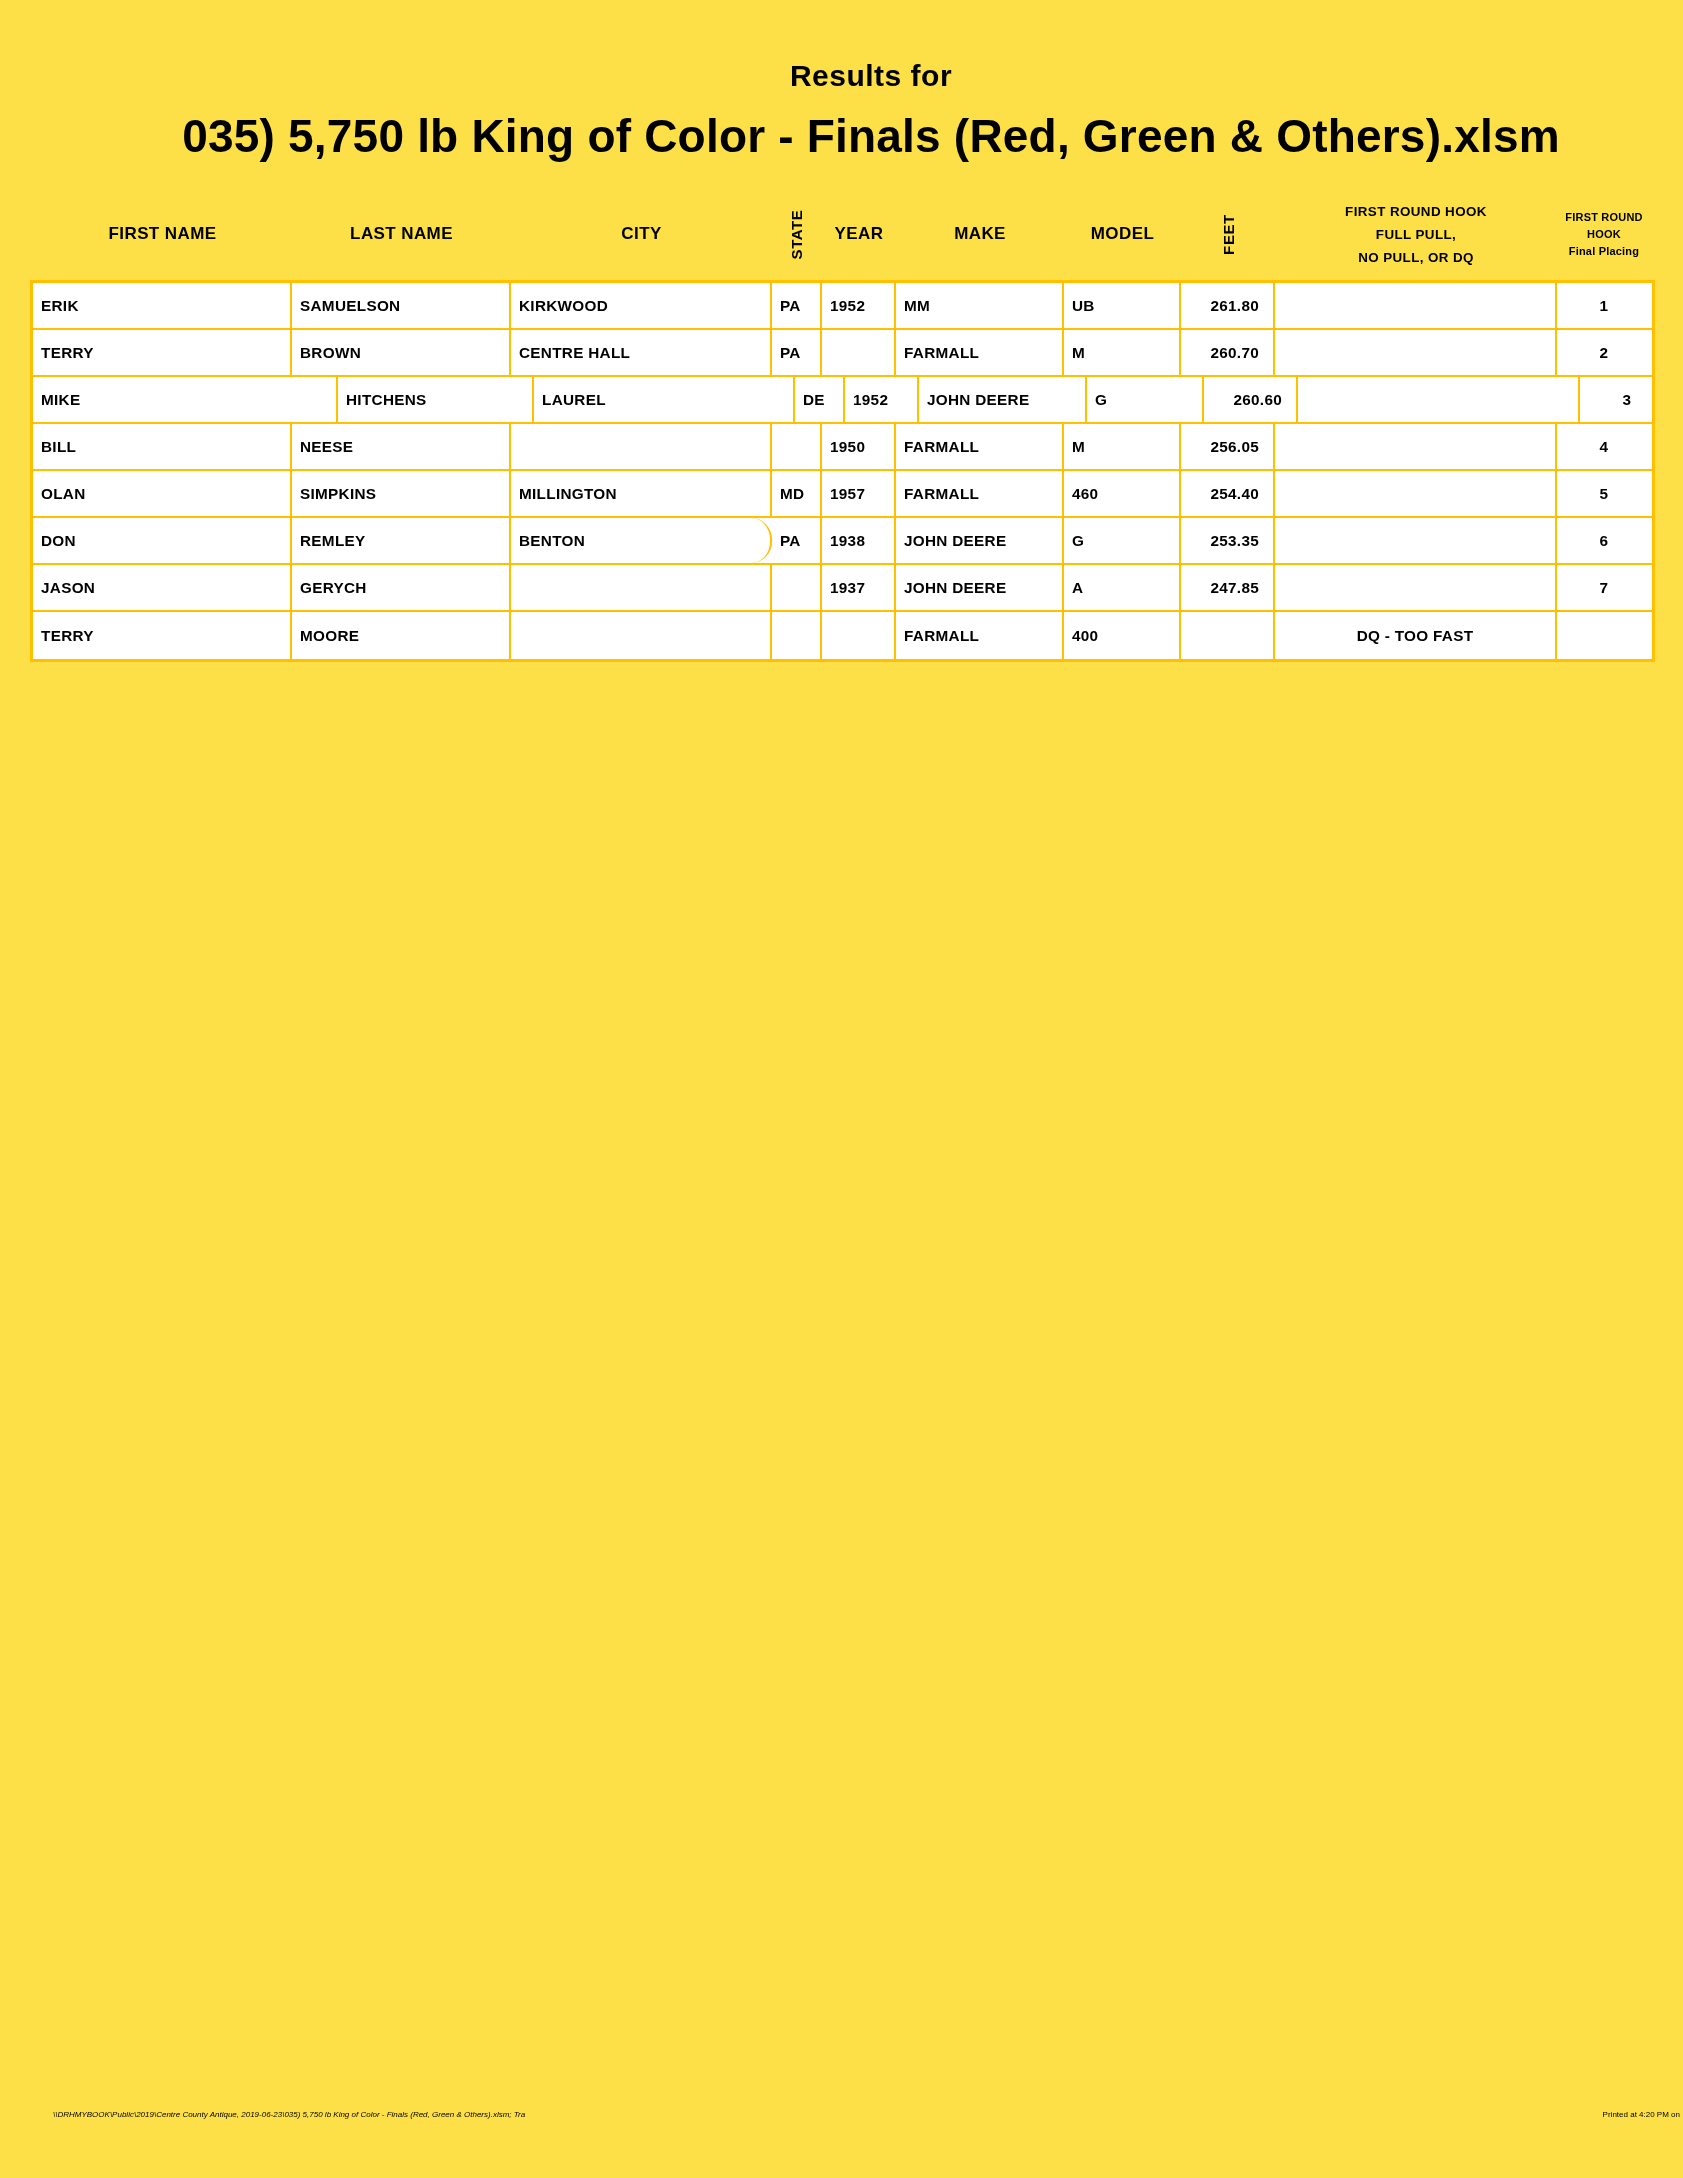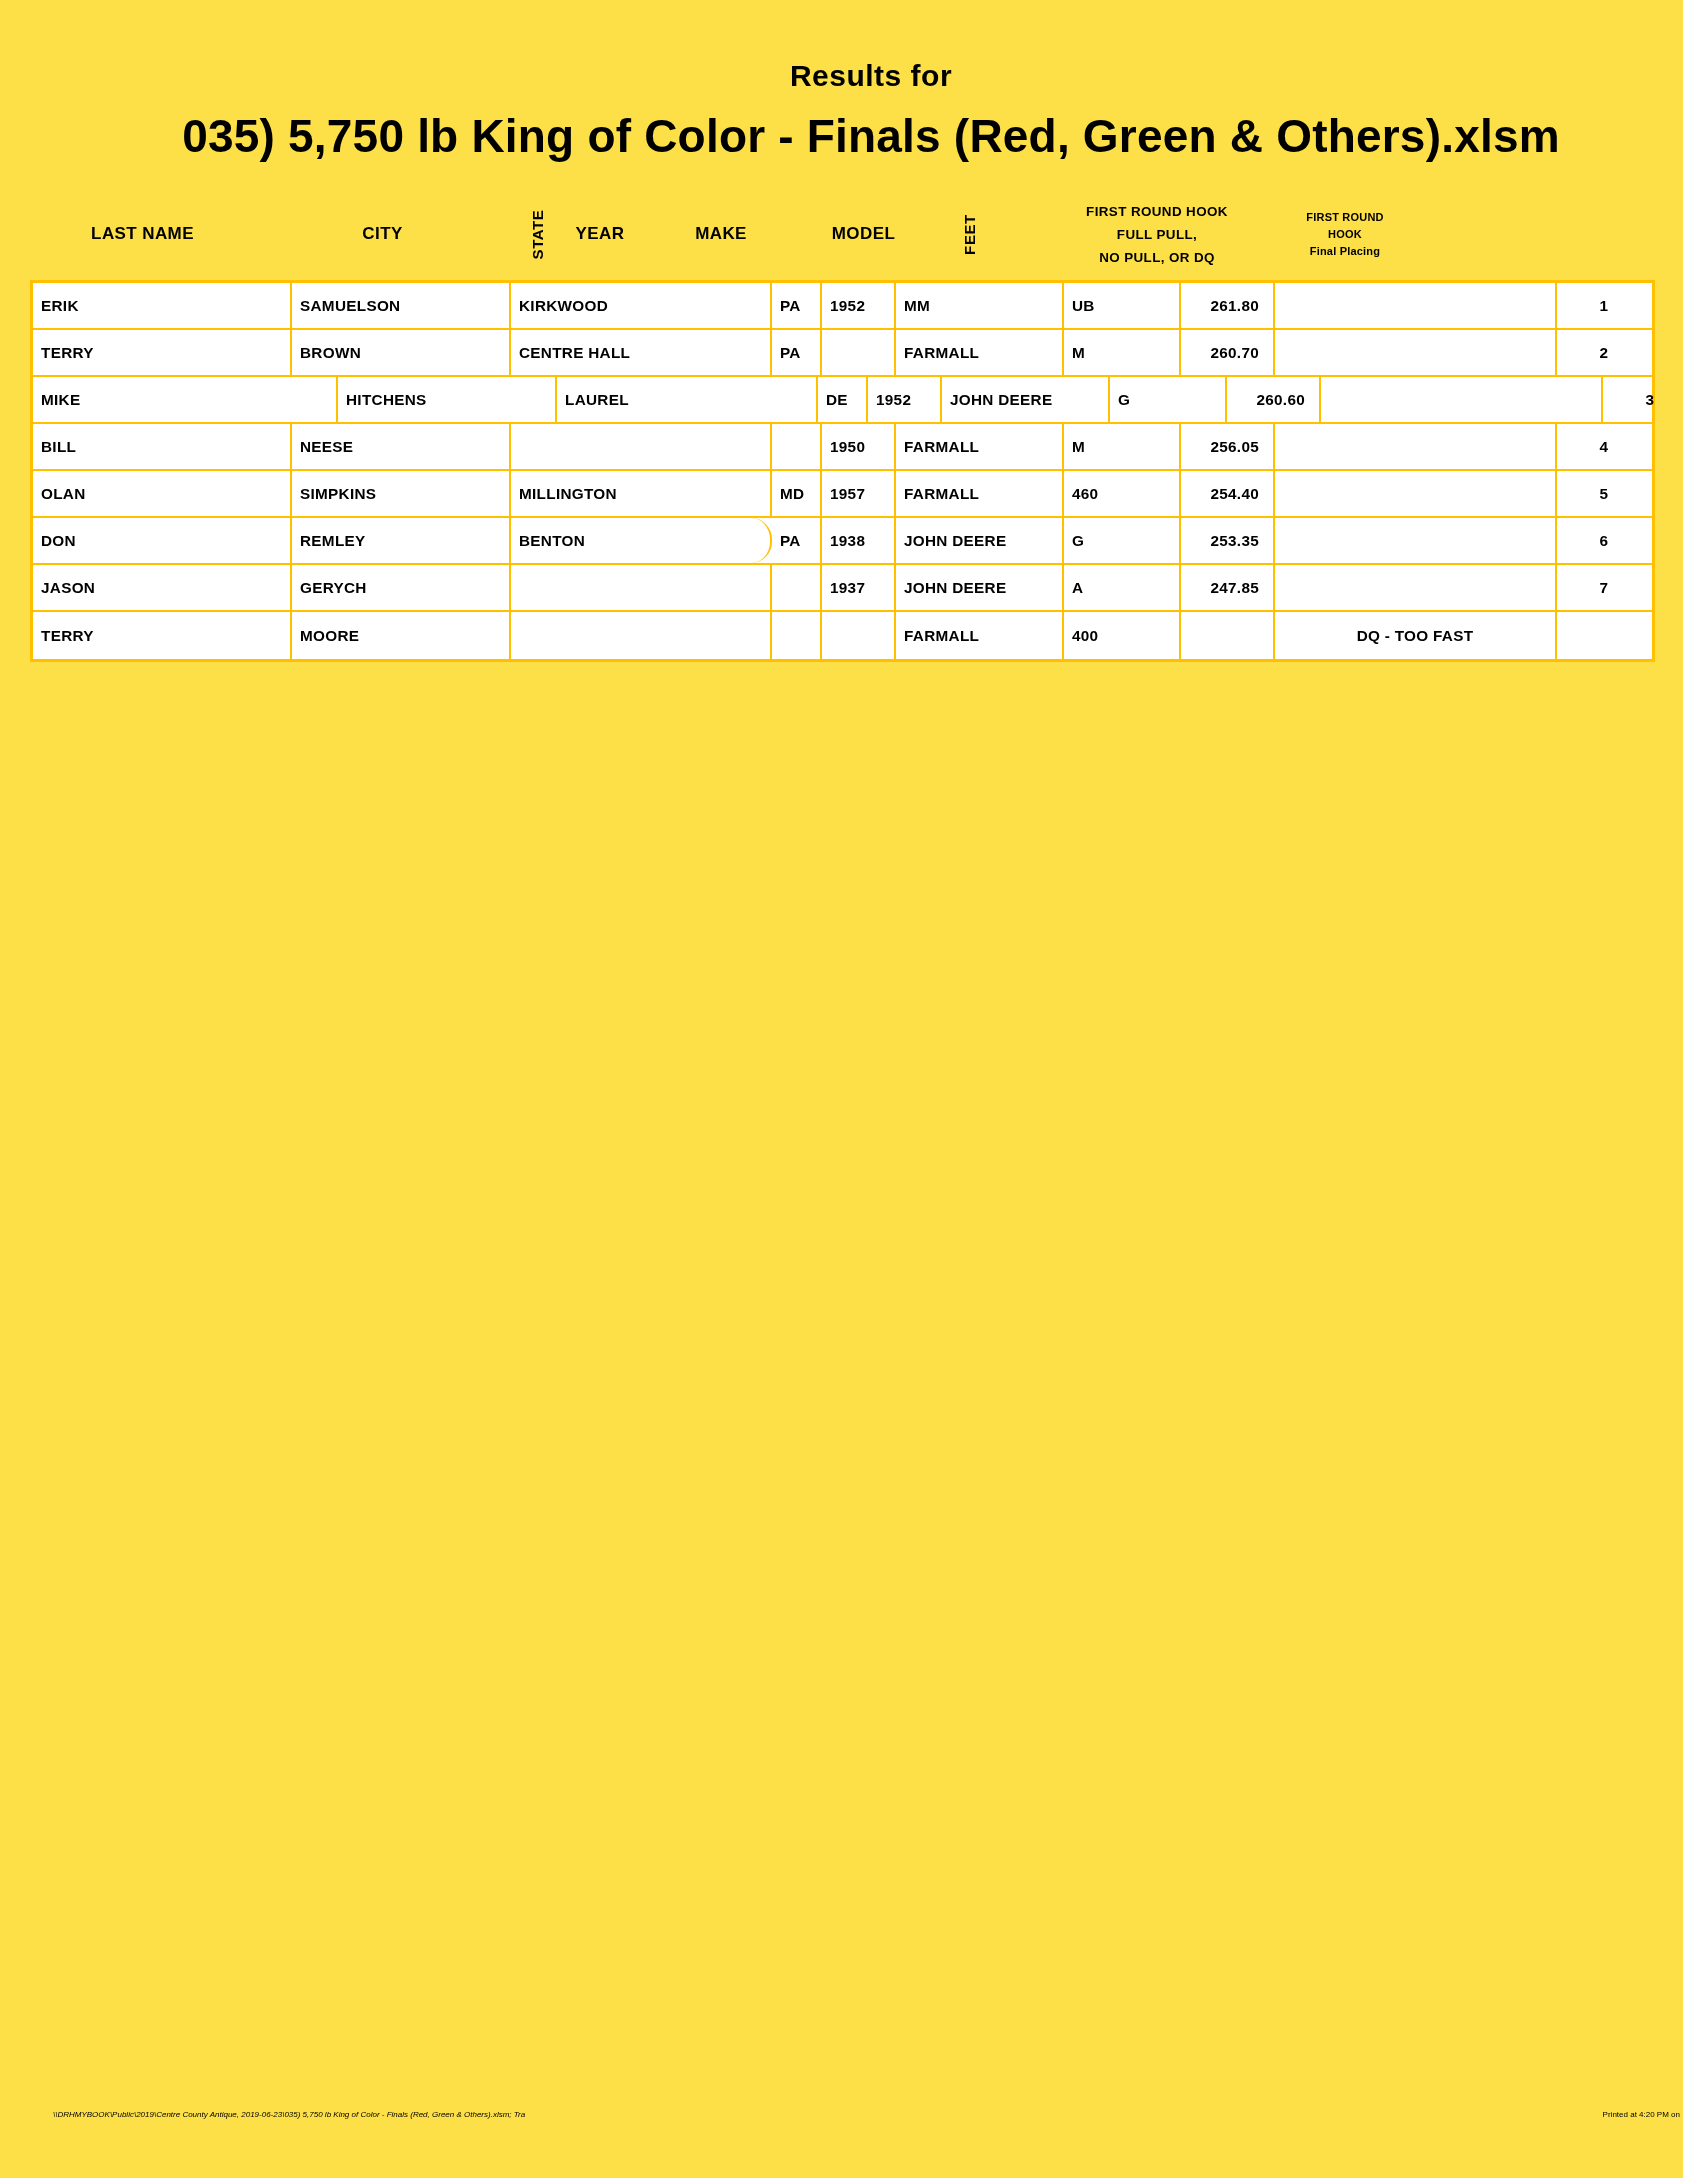--- a/index.html
+++ b/index.html
@@ -106,20 +106,23 @@
 <body>
 
 <div class="page">
   <div class="titles">
     <div class="title1">Results for</div>
     <div class="title2">035) 5,750 lb King of Color - Finals (Red, Green &amp; Others).xlsm</div>
   </div>
 
   <div class="table-area">
     <div class="thead" id="thead">
+        <div class="hcell h" style="width: 259px;">
+          <span>FIRST NAME</span>
+        </div>
         <div class="hcell h" style="width: 219px;">
           <span>LAST NAME</span>
         </div>
         <div class="hcell h" style="width: 261px;">
           <span>CITY</span>
         </div>
         <div class="hcell v" style="width: 50px;">
           <span>STATE</span>
         </div>
         <div class="hcell h" style="width: 74px;">
@@ -165,21 +168,21 @@
           <div class="tcell align-left" style="width: 50px;">PA</div>
           <div class="tcell align-left" style="width: 74px;"></div>
           <div class="tcell align-left" style="width: 168px;">FARMALL</div>
           <div class="tcell align-left" style="width: 117px;">M</div>
           <div class="tcell align-right" style="width: 94px;">260.70</div>
           <div class="tcell align-center" style="width: 282px;"></div>
           <div class="tcell align-center" style="width: 94px;">2</div>
         </div>
         <div class="trow">
           <div class="tcell align-left" style="width: 305px;">MIKE</div>
-          <div class="tcell align-left" style="width: 219px;">HITCHENS</div>
+          <div class="tcell align-left" style="width: 196px;">HITCHENS</div>
           <div class="tcell align-left" style="width: 261px;">LAUREL</div>
           <div class="tcell align-left" style="width: 50px;">DE</div>
           <div class="tcell align-left" style="width: 74px;">1952</div>
           <div class="tcell align-left" style="width: 168px;">JOHN DEERE</div>
           <div class="tcell align-left" style="width: 117px;">G</div>
           <div class="tcell align-right" style="width: 94px;">260.60</div>
           <div class="tcell align-center" style="width: 282px;"></div>
           <div class="tcell align-center" style="width: 94px;">3</div>
         </div>
         <div class="trow">

